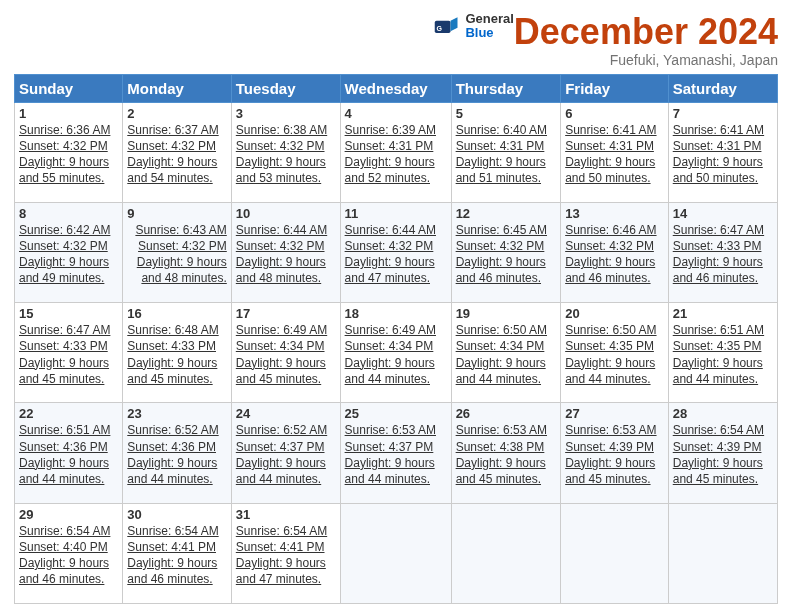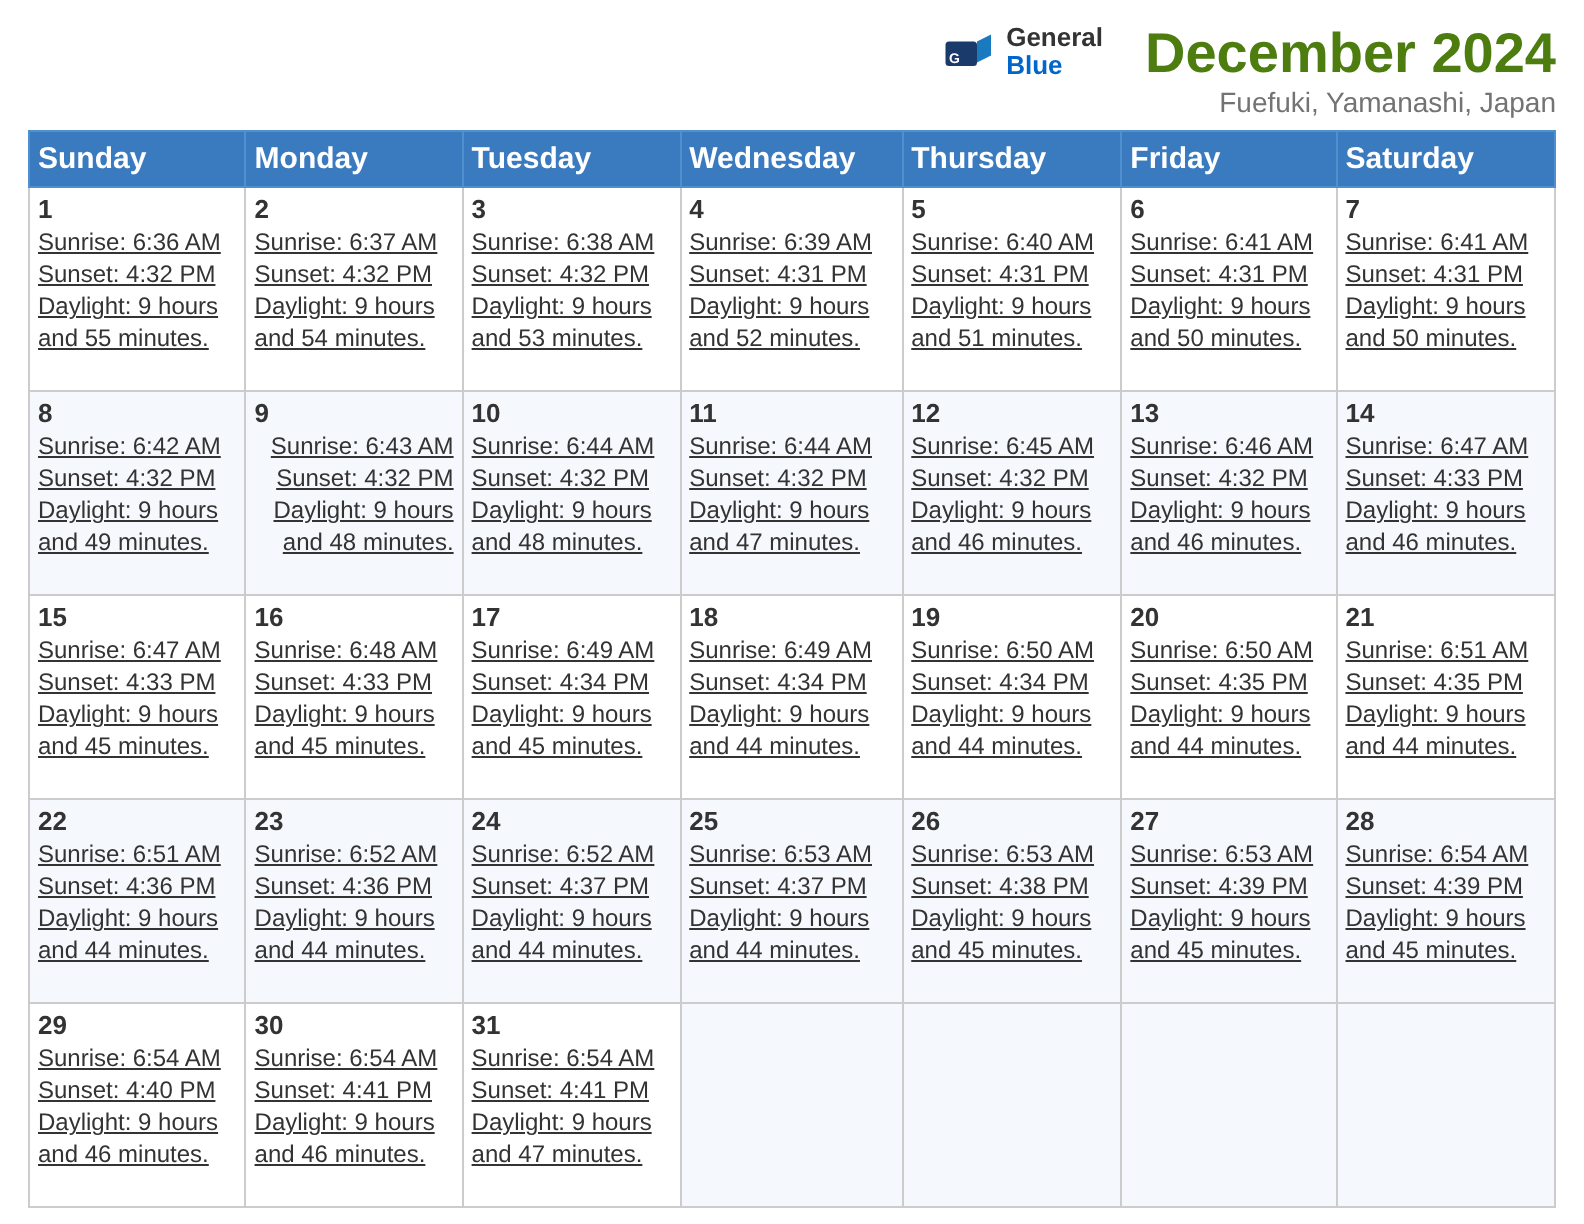--- a/index.html
+++ b/index.html
@@ -39,25 +39,24 @@
     .logo-text span:first-child { color: #333; }
     .logo-text span:last-child { color: #0066cc; }
     .logo-icon {
       width: 28px;
       height: 28px;
     }
     .title-block {
       text-align: right;
     }
     .main-title {
-      font-size: 28px;
+      font-size: 36px;
       font-weight: bold;
-      color: #4d7c0f;
+      color: #c2410c;
       line-height: 1.1;
-      margin-left: 21px;
     }
     .subtitle {
       font-size: 14px;
       color: #737373;
     }
     .calendar-table {
       width: 100%;
       border-collapse: collapse;
       flex: 1;
     }

